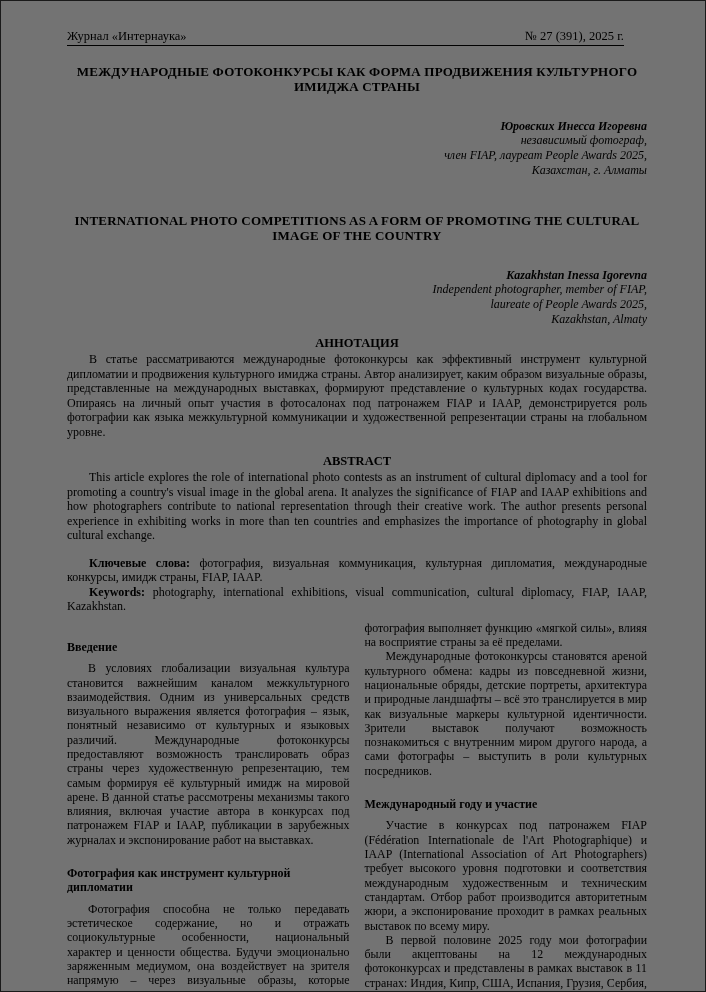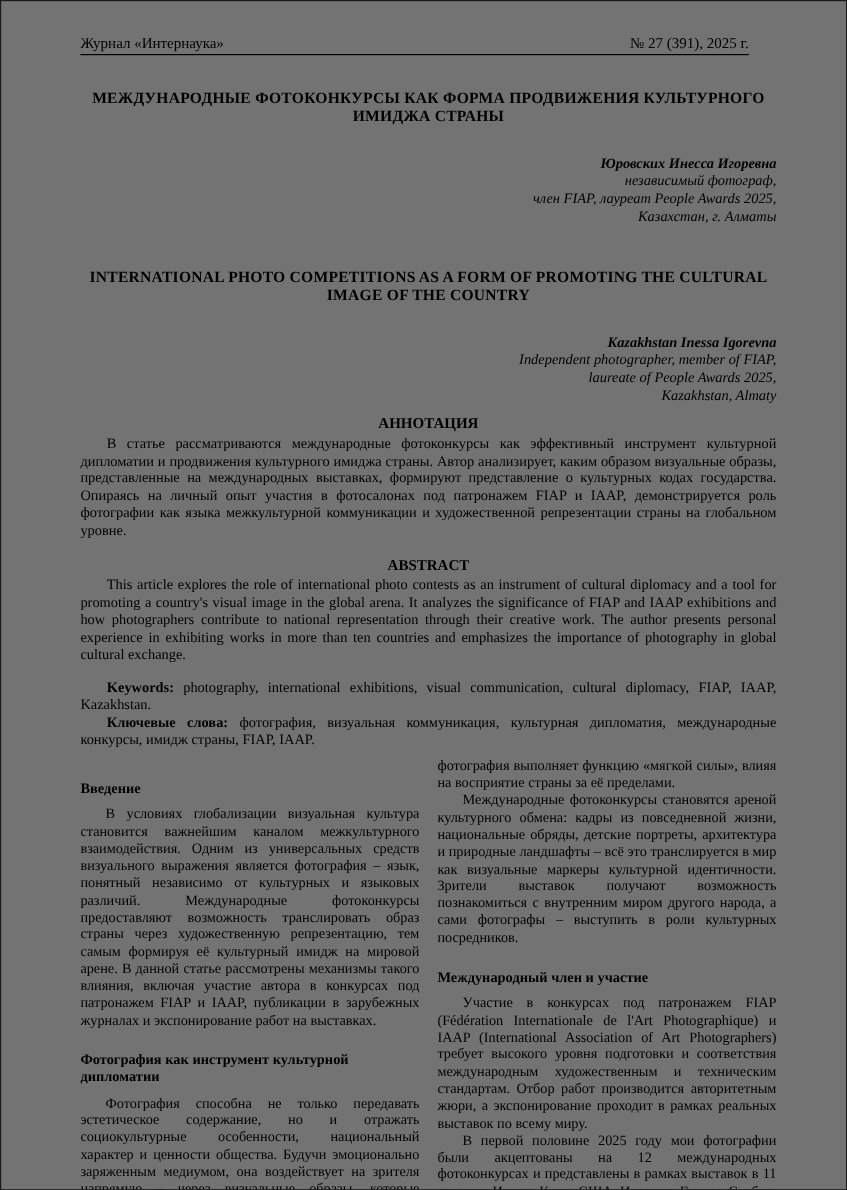--- a/index.html
+++ b/index.html
@@ -22,21 +22,21 @@
     justify-content: space-between;
     align-items: flex-end;
     font-size: 12.5px;
     line-height: 1.2;
     padding-bottom: 1px;
     border-bottom: 1.4px solid #000;
     width: 557px;
   }
   
   .title-ru {
-    margin-top: 28px;
+    margin-top: 18px;
     text-align: center;
     font-weight: bold;
     font-size: 13px;
     line-height: 1.18;
     letter-spacing: 0.2px;
   }
   .title-en {
     margin-top: 36px;
     text-align: center;
     font-weight: bold;
@@ -138,33 +138,33 @@
     <div>laureate of People Awards 2025,</div>
     <div>Kazakhstan, Almaty</div>
   </div>
 
   <div class="section-heading">АННОТАЦИЯ</div>
   <p class="abstract-par">В статье рассматриваются международные фотоконкурсы как эффективный инструмент культурной дипломатии и продвижения культурного имиджа страны. Автор анализирует, каким образом визуальные образы, представленные на международных выставках, формируют представление о культурных кодах государства. Опираясь на личный опыт участия в фотосалонах под патронажем FIAP и IAAP, демонстрируется роль фотографии как языка межкультурной коммуникации и художественной репрезентации страны на глобальном уровне.</p>
 
   <div class="section-heading tight">ABSTRACT</div>
   <p class="abstract-par">This article explores the role of international photo contests as an instrument of cultural diplomacy and a tool for promoting a country's visual image in the global arena. It analyzes the significance of FIAP and IAAP exhibitions and how photographers contribute to national representation through their creative work. The author presents personal experience in exhibiting works in more than ten countries and emphasizes the importance of photography in global cultural exchange.</p>
 
+  <p class="keywords-par"><span class="kw-label">Ключевые слова:</span><span> фотография, визуальная коммуникация, культурная дипломатия, международные конкурсы, имидж страны, FIAP, IAAP.</span></p>
   <p class="keywords-par"><span class="kw-label">Keywords:</span><span> photography, international exhibitions, visual communication, cultural diplomacy, FIAP, IAAP, Kazakhstan.</span></p>
-  <p class="keywords-par"><span class="kw-label">Ключевые слова:</span><span> фотография, визуальная коммуникация, культурная дипломатия, международные конкурсы, имидж страны, FIAP, IAAP.</span></p>
 
   <div class="columns">
     <div class="column">
       <div class="col-heading">Введение</div>
       <p>В условиях глобализации визуальная культура становится важнейшим каналом межкультурного взаимодействия. Одним из универсальных средств визуального выражения является фотография – язык, понятный независимо от культурных и языковых различий. Международные фотоконкурсы предоставляют возможность транслировать образ страны через художественную репрезентацию, тем самым формируя её культурный имидж на мировой арене. В данной статье рассмотрены механизмы такого влияния, включая участие автора в конкурсах под патронажем FIAP и IAAP, публикации в зарубежных журналах и экспонирование работ на выставках.</p>
       <div class="col-heading">Фотография как инструмент культурной дипломатии</div>
       <p class="cont-end">Фотография способна не только передавать эстетическое содержание, но и отражать социокультурные особенности, национальный характер и ценности общества. Будучи эмоционально заряженным медиумом, она воздействует на зрителя напрямую – через визуальные образы, которые становятся носителями смысла. В этом контексте художественная</p>
     </div>
     <div class="column">
       <p class="no-indent">фотография выполняет функцию «мягкой силы», влияя на восприятие страны за её пределами.</p>
       <p>Международные фотоконкурсы становятся ареной культурного обмена: кадры из повседневной жизни, национальные обряды, детские портреты, архитектура и природные ландшафты – всё это транслируется в мир как визуальные маркеры культурной идентичности. Зрители выставок получают возможность познакомиться с внутренним миром другого народа, а сами фотографы – выступить в роли культурных посредников.</p>
-      <div class="col-heading">Международный член и участие</div>
+      <div class="col-heading">Международный году и участие</div>
       <p>Участие в конкурсах под патронажем FIAP (Fédération Internationale de l'Art Photographique) и IAAP (International Association of Art Photographers) требует высокого уровня подготовки и соответствия международным художественным и техническим стандартам. Отбор работ производится авторитетным жюри, а экспонирование проходит в рамках реальных выставок по всему миру.</p>
       <p class="cont-end">В первой половине 2025 году мои фотографии были акцептованы на 12 международных фотоконкурсах и представлены в рамках выставок в 11 странах: Индия, Кипр, США, Испания, Грузия, Сербия, Болгария, Черногория, Португалия, Бразилия и</p>
     </div>
   </div>
 
 
 </div>
 
 </body></html>

